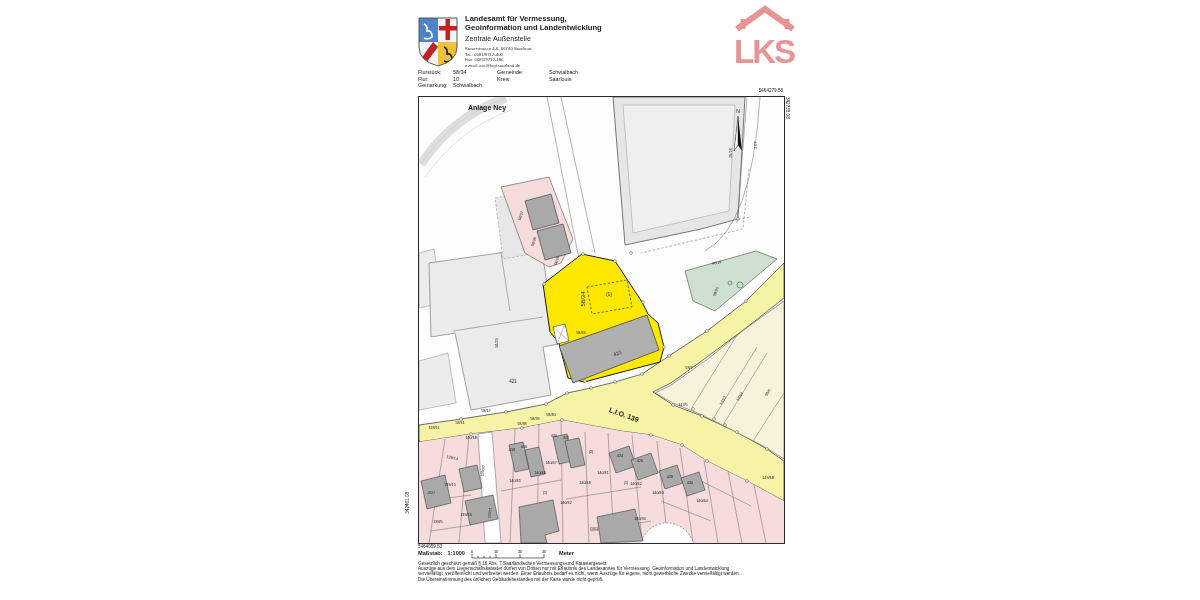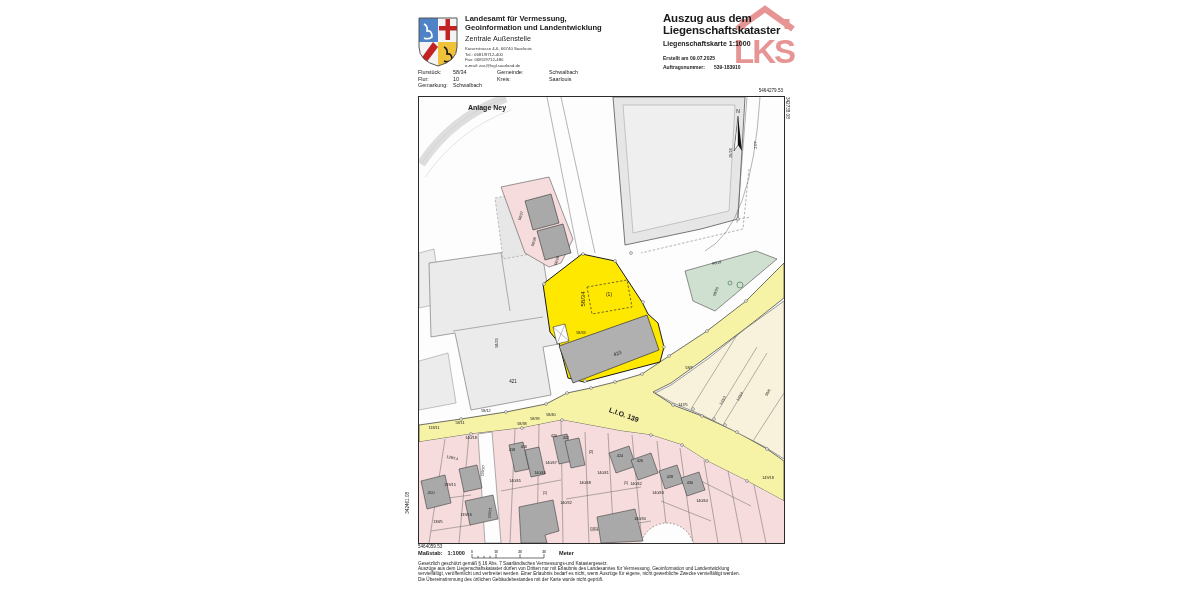--- a/index.html
+++ b/index.html
@@ -75,31 +75,20 @@
     </div>
 
     <div class="abs watermark">
       <svg width="64" height="66" viewBox="0 0 64 66">
         <path d="M4,24 L32,4 L60,24" stroke="#cf2b2b" stroke-width="6" fill="none"></path>
         <path d="M10,24 L10,14 M54,24 L54,14" stroke="#cf2b2b" stroke-width="5"></path>
         <text x="1" y="58" font-size="33" font-weight="bold" fill="#cf2b2b" letter-spacing="-2">LKS</text>
       </svg>
     </div>
 
-    <div class="abs titleblock">
-      <div class="t">Auszug aus dem</div>
-      <div class="t">Liegenschaftskataster</div>
-      <div class="sub">Liegenschaftskarte  1:1000</div>
-      <div class="meta">
-        <div>Erstellt am  09.07.2025</div>
-        <div>
-          <span>Auftragsnummer:</span><span class="val">539-183910</span>
-        </div>
-      </div>
-    </div>
 
     <div class="abs fields">
         <div>Flurstück:</div>
         <div>58/34</div>
         <div>Gemeinde:</div>
         <div>Schwalbach</div>
         <div>Flur:</div>
         <div>10</div>
         <div>Kreis:</div>
         <div>Saarlouis</div>

